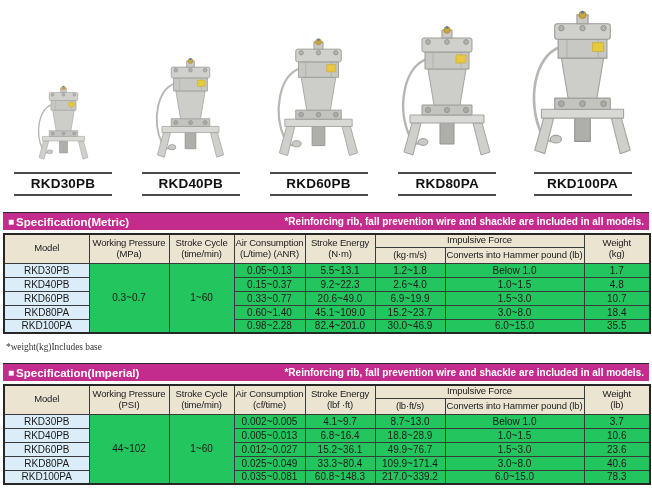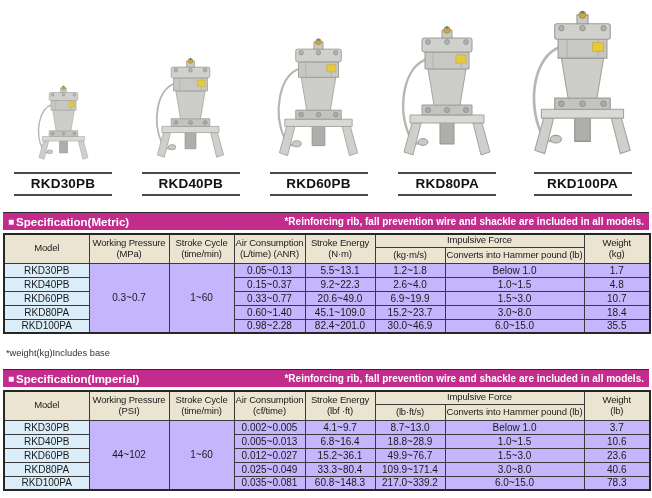--- a/index.html
+++ b/index.html
@@ -31,33 +31,33 @@
   .bar {
     height: 18px; background: #c32b8c; border-top: 1px solid #2a2a2a; color: #fff;
     display: flex; align-items: center; justify-content: space-between; padding: 0 5px;
   }
   .bar-title { font-size: 11.5px; font-weight: bold; display: flex; align-items: center; gap: 2px; white-space: nowrap; }
   .bullet { font-size: 10px; line-height: 1; }
   .bar-note { font-size: 10px; font-weight: bold; white-space: nowrap; }
 
   table {
     border-collapse: collapse; width: 100%; table-layout: fixed;
-    margin-top: 3px; border: 2px solid #262626; background: #c4b5fd;
+    margin-top: 3px; border: 2px solid #262626; background: #22c55e;
   }
   th, td {
     border: 1px solid #3a3a3a; text-align: center; vertical-align: middle;
     padding: 0; overflow: hidden; white-space: nowrap;
   }
   th { background: #ebe4d1; font-weight: normal; font-size: 9.5px; line-height: 1.15; letter-spacing: -.15px; color: #1a1a1a; }
   thead tr.h1 th { height: 13px; }
   thead tr.h2 th { height: 16px; }
   td { font-size: 10px; height: 14px; }
   td.model { background: #daedf9; }
   .hl { display: block; }
-  .footnote { font-size: 9.3px; color: #333; margin: 14px 0 0 3px; }
+  .footnote { font-size: 9.3px; color: #333; margin: 8px 0 0 3px; font-family: Liberation Serif, serif; }
 </style>
 </head>
 <body>
 
 <div class="page">
 
   <svg class="defs-svg" aria-hidden="true">
     <defs>
       <g id="knocker" stroke-linejoin="round">
         <path d="M30 34 C 6 42 0 84 13 112 C 15 117 20 120 24 118" fill="none" stroke="#b6b6b2" stroke-width="2.4"></path>

